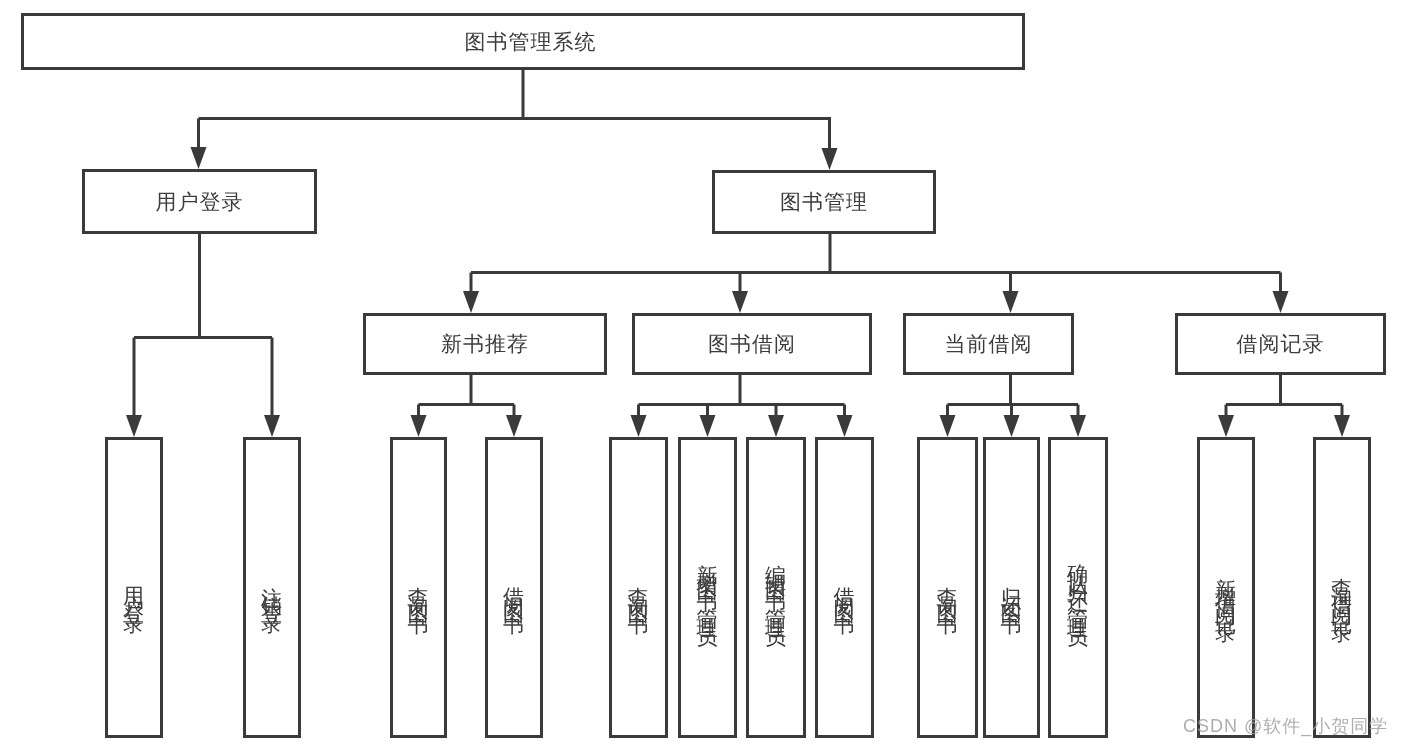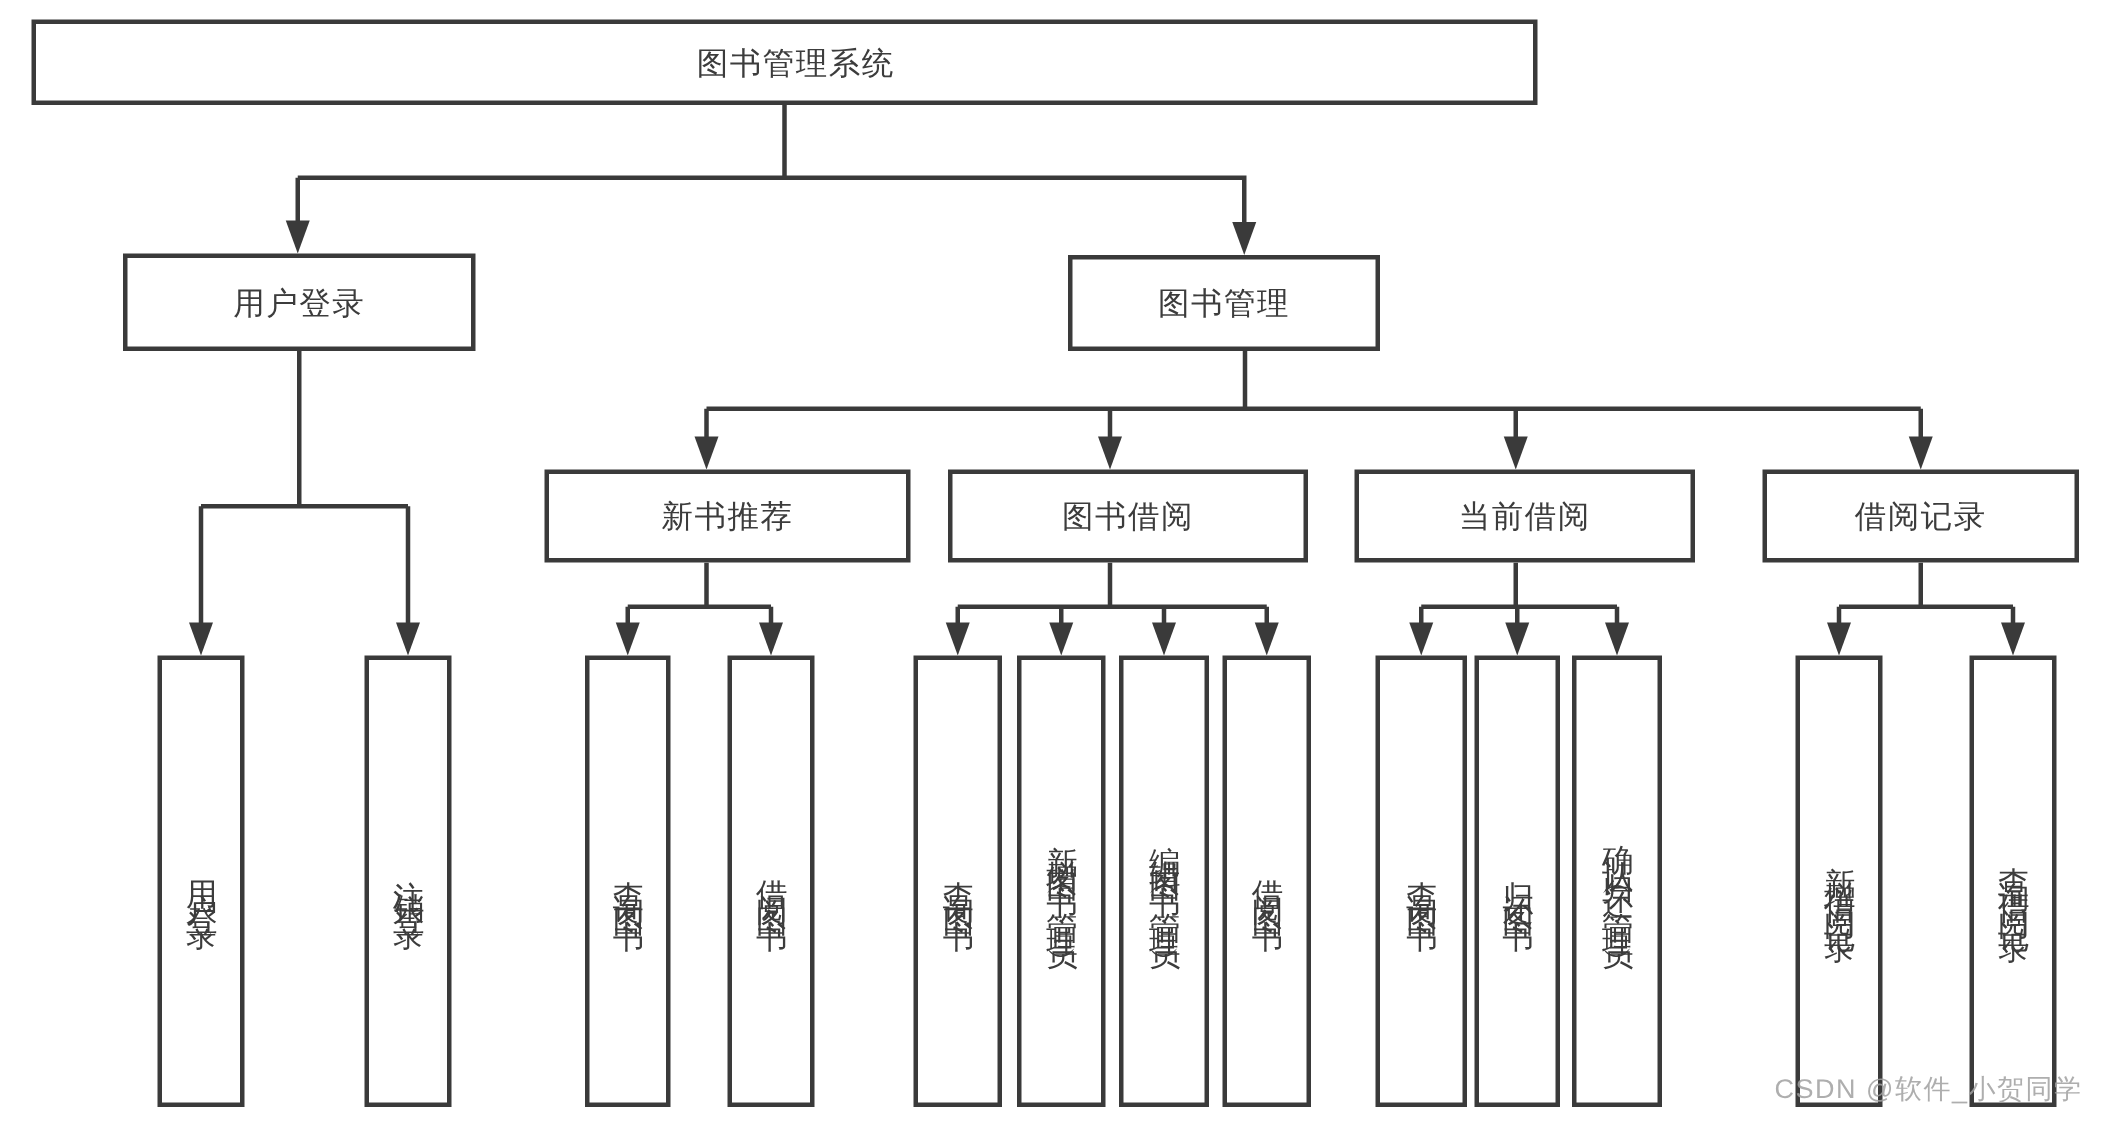--- a/index.html
+++ b/index.html
@@ -100,25 +100,25 @@
     <g>
       <path d="M1280.5,375 L1280.5,406 M1226,404.5 L1342,404.5 M1226,404.5 L1226,418 M1342,404.5 L1342,418"></path>
       <polygon points="1218,415 1234,415 1226,437"></polygon>
       <polygon points="1334,415 1350,415 1342,437"></polygon>
     </g>
   </svg>
 
   <div class="node" style="left:21px;top:13px;width:1004px;height:57px;padding-left:15px;">图书管理系统</div>
 
   <div class="node" style="left:82px;top:169px;width:235px;height:65px;">用户登录</div>
-  <div class="node" style="left:712px;top:170px;width:208px;height:64px;text-align:right;">图书管理</div>
+  <div class="node" style="left:712px;top:170px;width:224px;height:64px;text-align:right;">图书管理</div>
 
   <div class="node" style="left:363px;top:313px;width:244px;height:62px;">新书推荐</div>
   <div class="node" style="left:632px;top:313px;width:240px;height:62px;">图书借阅</div>
-  <div class="node" style="left:903px;top:313px;width:227px;height:62px;">当前借阅</div>
+  <div class="node" style="left:903px;top:313px;width:171px;height:62px;">当前借阅</div>
   <div class="node" style="left:1175px;top:313px;width:211px;height:62px;">借阅记录</div>
 
   <div class="leaf" style="left:105px;width:58px;">用户登录</div>
   <div class="leaf" style="left:243px;width:58px;">注销登录</div>
 
   <div class="leaf" style="left:390px;width:57px;">查询图书</div>
   <div class="leaf" style="left:485px;width:58px;">借阅图书</div>
 
   <div class="leaf" style="left:609px;width:59px;">查询图书</div>
   <div class="leaf" style="left:678px;width:59px;">新增图书（管理员）</div>

